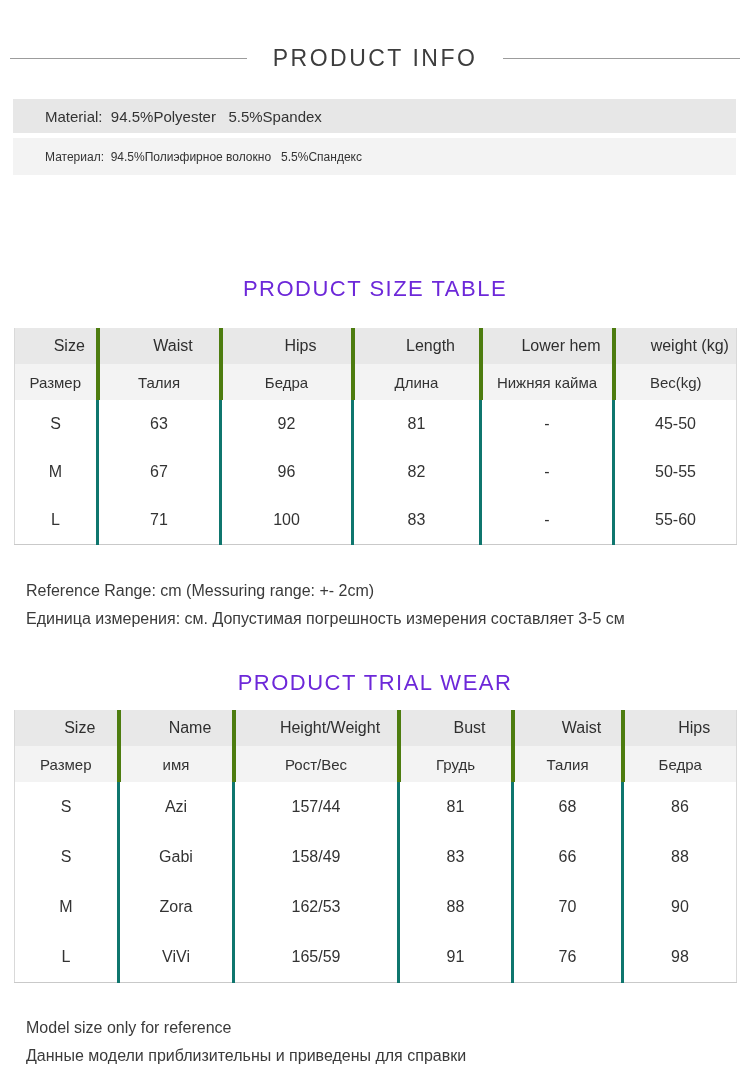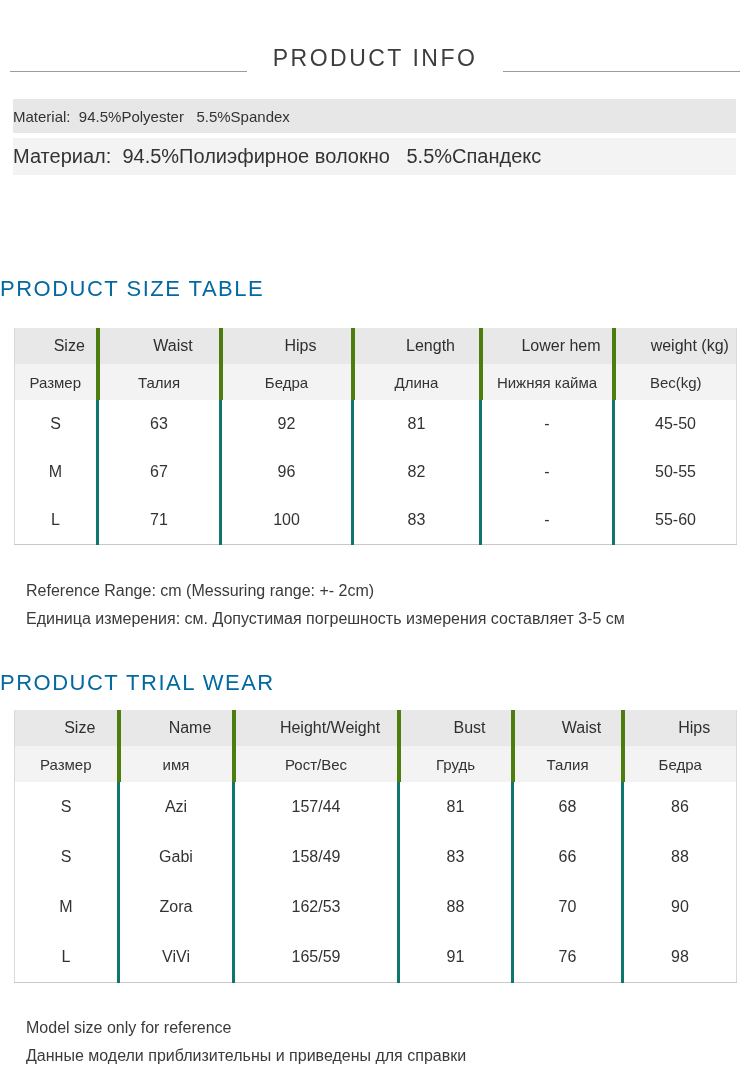--- a/index.html
+++ b/index.html
@@ -12,55 +12,56 @@
     height: 1087px;
     background: #ffffff;
     overflow: hidden;
   }
 
   
   .title-row {
     position: absolute;
     top: 45px; left: 10px; right: 10px;
     display: flex;
-    align-items: flex-end;
+    align-items: center;
   }
   .hline { flex: 1; height: 1px; background: #9c9c9c; }
   .page-title {
     margin: 0 26px;
     font-size: 23px;
     font-weight: 500;
     letter-spacing: 2.5px;
     color: #3d3d3d;
     white-space: nowrap;
   }
 
   
   .bar {
     position: absolute;
     left: 13px; right: 14px;
     display: flex;
     align-items: center;
-    padding-left: 0;
+    padding-left: 32px;
     font-size: 15px;
     color: #333333;
     white-space: pre-wrap;
   }
   .bar-en { top: 99px;  height: 34px; background: #e7e7e7; }
-  .bar-ru { top: 138px; height: 37px; background: #f3f3f3; font-size: 20px; }
+  .bar-ru { top: 138px; height: 37px; background: #f3f3f3; font-size: 12px; }
 
   
   .section-title {
     position: absolute;
     left: 0; width: 100%;
     margin: 0;
+    text-align: center;
     font-size: 22px;
     font-weight: 500;
     letter-spacing: 1.5px;
-    color: #0369a1;
+    color: #6d28d9;
     line-height: 26px;
   }
   .size-title  { top: 276px; }
   .trial-title { top: 663px; margin-top: 7px; }
 
   
   table.ptable {
     position: absolute;
     left: 14px;
     width: 722px;

